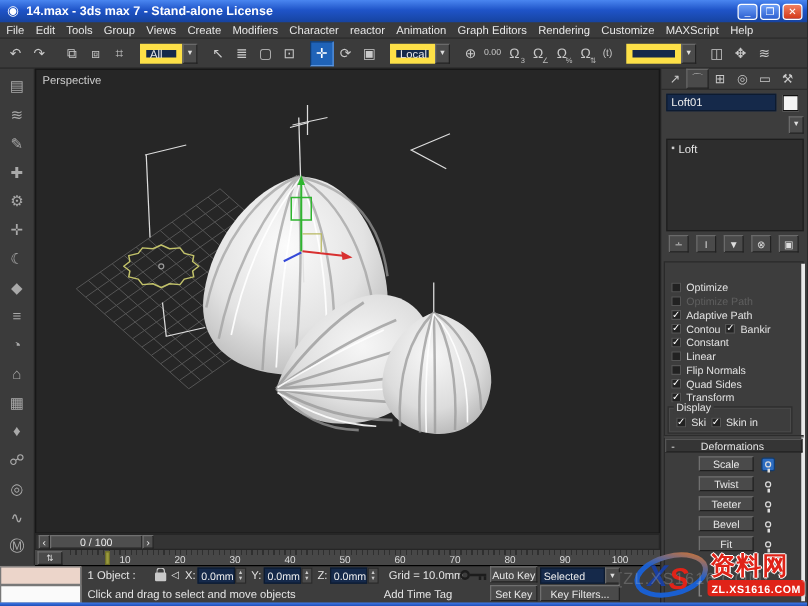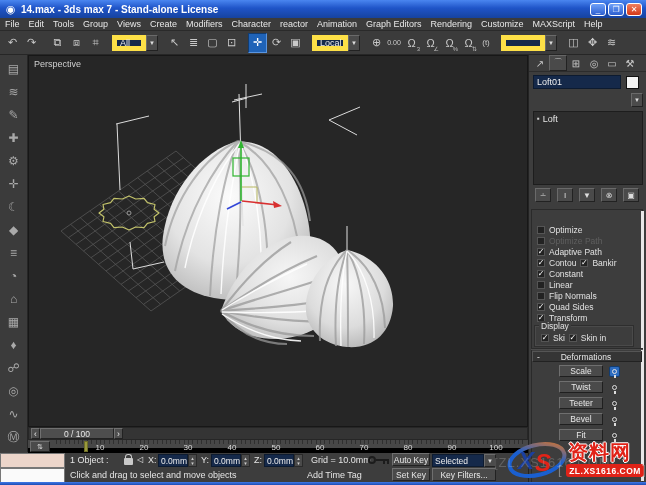--- a/index.html
+++ b/index.html
@@ -60,21 +60,21 @@
   .def-row{position:absolute;left:0;width:132px;height:13px;}
   .def-btn{position:absolute;left:30px;width:44px;height:12px;background:#4a4a4a;border:1px solid;border-color:#6f6f6f #1f1f1f #1f1f1f #6f6f6f;color:#e8e8e8;font-size:8.5px;text-align:center;line-height:11px;}
   .bulb{position:absolute;left:80px;top:1px;width:11px;height:11px;border-radius:2px;display:flex;align-items:center;justify-content:center;}
   .bulb i{display:block;width:5px;height:5px;border:1px solid #ddd;border-radius:50%;position:relative;}
   .bulb i::after{content:"";position:absolute;left:1px;top:5px;width:2px;height:3px;background:#ddd;}
   .bulb.on{background:#2d6cc0;border:1px solid #123c70;}
   
   .bottom{left:0;top:427px;width:528px;height:58px;background:#3d3d3d;}
   .tslider{position:absolute;left:28px;top:0;width:500px;height:13px;background:#343434;border:1px solid #262626;}
   .ts-btn{position:absolute;top:0;height:11px;background:#4e4e4e;border:1px solid;border-color:#707070 #222 #222 #707070;color:#e8e8e8;font-size:8.5px;display:flex;align-items:center;justify-content:center;}
-  .ruler{position:absolute;left:28px;top:13px;width:500px;height:13px;background:#474747;border-bottom:5px solid #000000;}
+  .ruler{position:absolute;left:28px;top:13px;width:500px;height:13px;background:#474747;border-bottom:1px solid #000000;}
   .ruler .comb{position:absolute;left:28px;top:0;width:470px;height:4px;background:repeating-linear-gradient(90deg,#2f2f2f 0 1px,transparent 1px 4.4px);}
   .tick{position:absolute;top:3px;transform:translateX(-50%);font-size:8px;color:#dcdcdc;}
   .marker{position:absolute;left:56px;top:1px;width:4px;height:11px;background:#9a9a3c;border:1px solid #6e6e28;}
   .mce-btn{position:absolute;left:2px;top:1px;width:20px;height:11px;background:#4a4a4a;border:1px solid;border-color:#6f6f6f #222 #222 #6f6f6f;font-size:7px;color:#ddd;display:flex;align-items:center;justify-content:center;}
   .statusrow{position:absolute;left:0;width:528px;height:15px;font-size:9px;color:#e5e5e5;}
   .listener{position:absolute;left:0;width:65px;height:15px;border:1px solid #777;}
   .sfield{position:absolute;background:#15294a;border:1px solid #0d1b30;height:13px;color:#eee;font-size:8.5px;display:flex;align-items:center;padding:0 2px;}
   .spin{position:absolute;width:9px;height:13px;background:#4a4a4a;border:1px solid #2a2a2a;font-size:5px;color:#ccc;display:flex;flex-direction:column;align-items:center;justify-content:center;line-height:5px;}
   .sbtn{position:absolute;height:13px;background:#4a4a4a;border:1px solid;border-color:#6f6f6f #222 #222 #6f6f6f;color:#e8e8e8;font-size:8.5px;display:flex;align-items:center;justify-content:center;white-space:nowrap;overflow:hidden;}
   .lock{position:absolute;width:9px;height:7px;background:#c9c9c9;border-radius:1px;}

